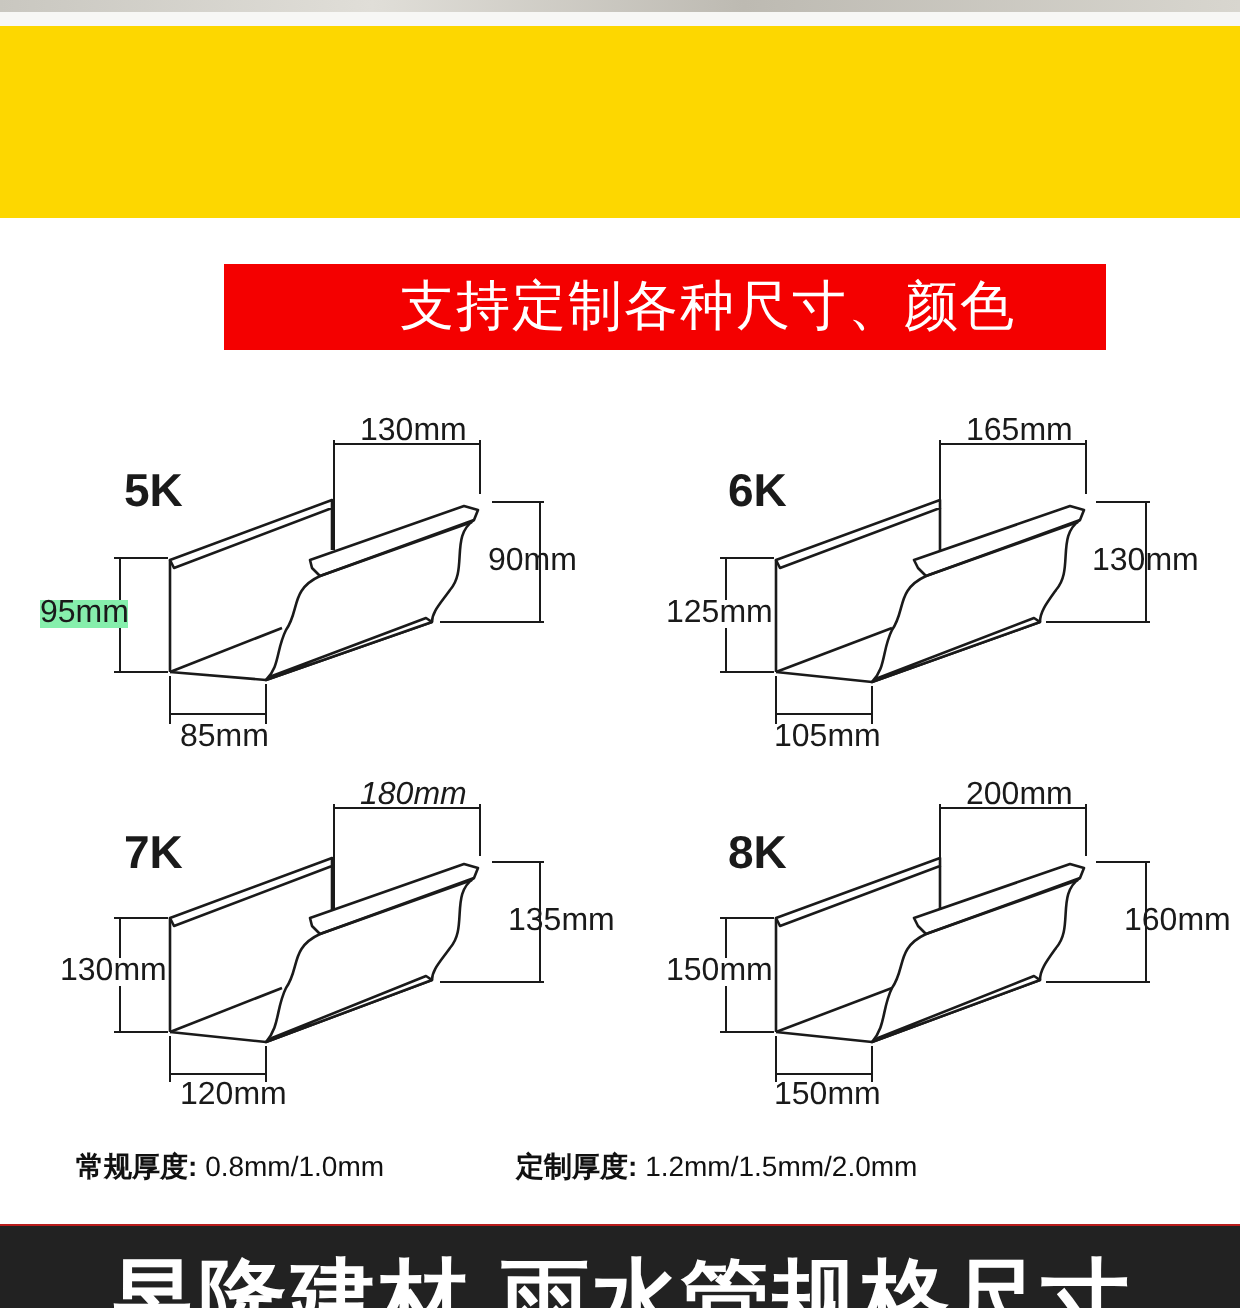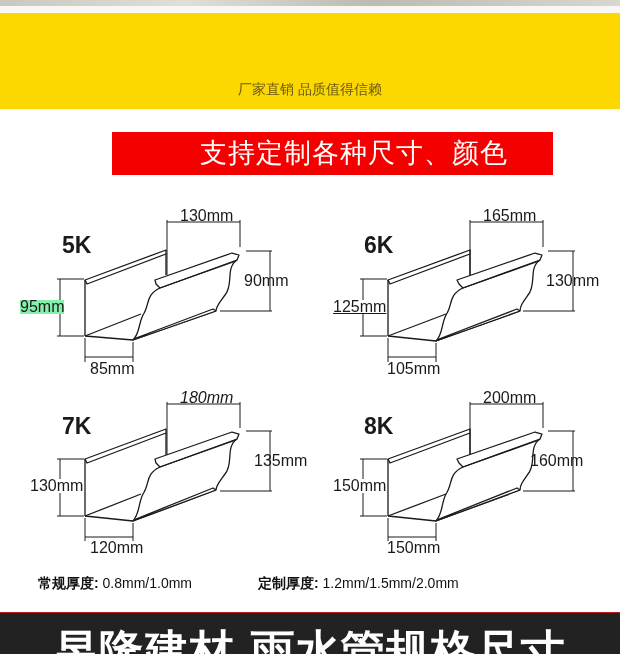--- a/index.html
+++ b/index.html
@@ -19,21 +19,20 @@
   .footer{position:absolute;left:0;top:612px;width:620px;height:42px;background:#222222;border-top:1px solid #b91c1c;overflow:hidden;}
   .footer-title{position:absolute;left:0;top:12px;width:620px;text-align:center;font-family:"DejaVu Serif","Liberation Serif",serif;font-weight:bold;font-size:44px;line-height:52px;color:#ffffff;letter-spacing:1px;}
 </style>
 </head>
 <body>
 
 <div class="topstrip"></div>
 <div class="topgap"></div>
 
 <div class="banner">
-  <div class="banner-sub">厂家直销 品质值得信赖</div>
 </div>
 
 <div class="redbar">支持定制各种尺寸、颜色</div>
 
 <div class="panel" style="left:20px;top:200px;">
   <svg width="300" height="185">
     <g fill="none" stroke="#1a1a1a" stroke-width="1.3" stroke-linejoin="round">
 
       <polygon points="65,80 146,50 146,54 67,84" fill="#fff"></polygon>
 
@@ -102,21 +101,21 @@
       <line x1="40" y1="136" x2="67" y2="136"></line>
       <line x1="43" y1="79" x2="43" y2="136"></line>
       <line x1="68" y1="138" x2="68" y2="162"></line>
       <line x1="116" y1="143" x2="116" y2="162"></line>
       <line x1="68" y1="157" x2="116" y2="157"></line>
     </g>
   </svg>
   <div class="model" style="left:44px;top:32px;">6K</div>
   <div class="dim" style="left:163px;top:9px;">165mm</div>
   <div class="dim" style="left:226px;top:74px;">130mm</div>
-  <div class="dim" style="left:13px;top:100px;background:#fff;text-decoration:underline;">125mm</div>
+  <div class="dim" style="left:13px;top:100px;background:#fff;">125mm</div>
   <div class="dim" style="left:67px;top:162px;">105mm</div>
 </div>
 
 <div class="panel" style="left:20px;top:385px;">
   <svg width="300" height="185">
     <g fill="none" stroke="#1a1a1a" stroke-width="1.3" stroke-linejoin="round">
       <polygon points="65,74 146,44 146,48 67,78" fill="#fff"></polygon>
       <line x1="65" y1="74" x2="65" y2="131"></line>
       <polyline points="65,131 113,136 196,105"></polyline>
       <line x1="65" y1="131" x2="121" y2="109"></line>
@@ -173,21 +172,21 @@
       <line x1="40" y1="74" x2="67" y2="74"></line>
       <line x1="40" y1="131" x2="67" y2="131"></line>
       <line x1="43" y1="74" x2="43" y2="131"></line>
       <line x1="68" y1="133" x2="68" y2="156"></line>
       <line x1="116" y1="138" x2="116" y2="156"></line>
       <line x1="68" y1="152" x2="116" y2="152"></line>
     </g>
   </svg>
   <div class="model" style="left:44px;top:28px;">8K</div>
   <div class="dim" style="left:163px;top:6px;">200mm</div>
-  <div class="dim" style="left:210px;top:69px;">160mm</div>
+  <div class="dim" style="left:242px;top:69px;">160mm</div>
   <div class="dim" style="left:13px;top:94px;background:#fff;">150mm</div>
   <div class="dim" style="left:67px;top:156px;">150mm</div>
 </div>
 
 <div class="thick" style="left:38px;">
   <b>常规厚度:</b>
   <span>0.8mm/1.0mm</span>
 </div>
 <div class="thick" style="left:258px;">
   <b>定制厚度:</b>

